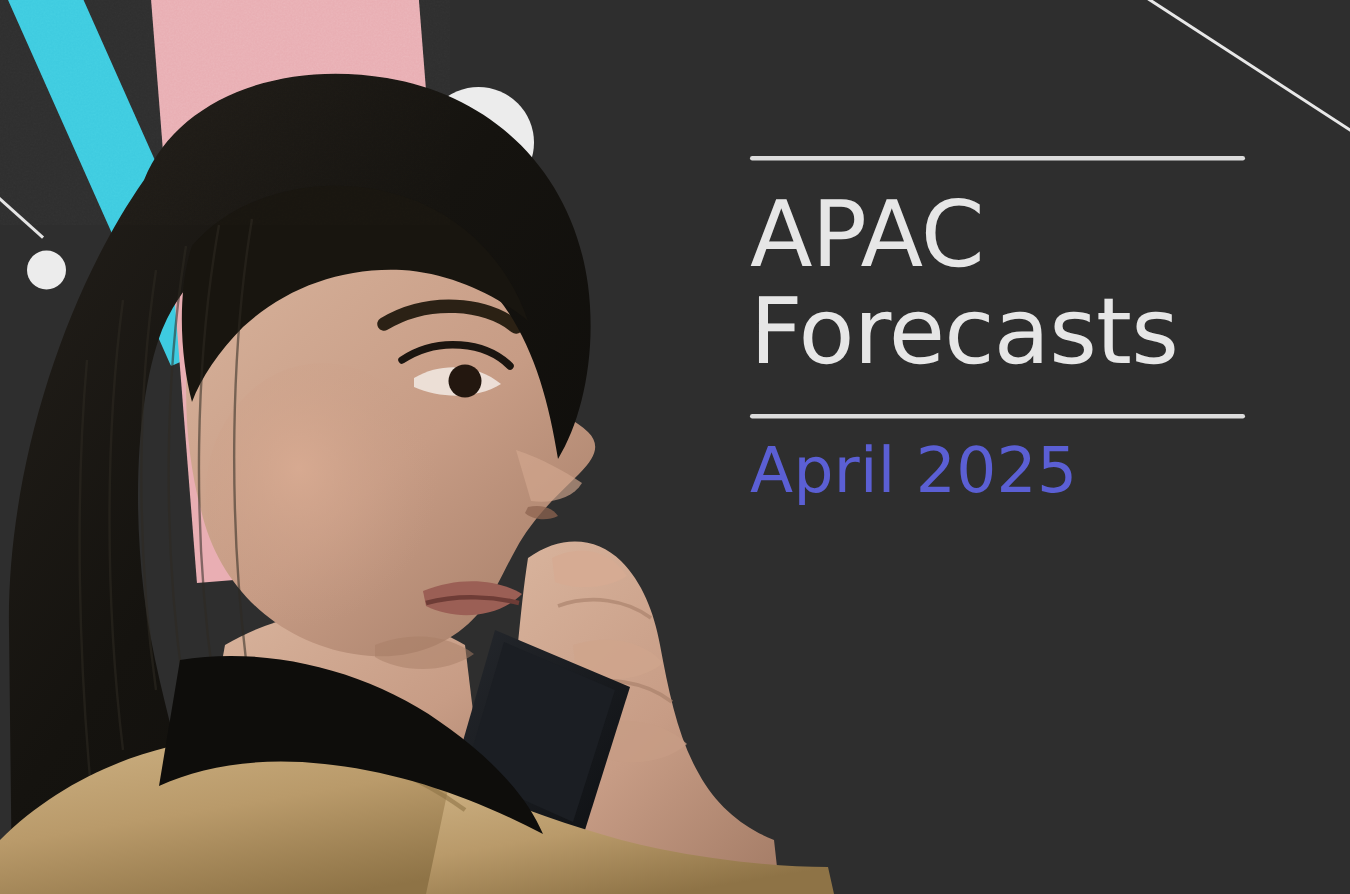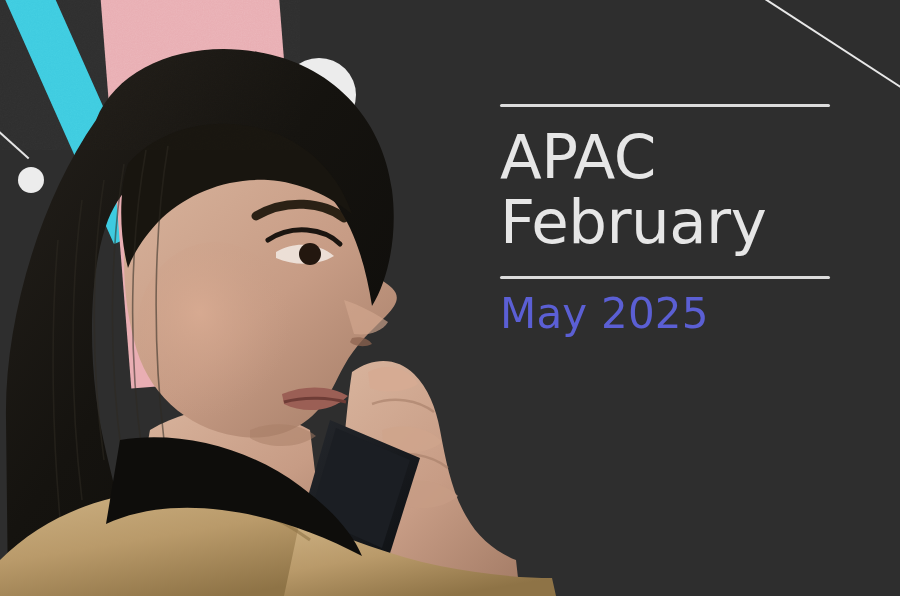--- a/index.html
+++ b/index.html
@@ -270,26 +270,26 @@
       <path d="M120,440 C180,430 250,448 300,486 C330,508 352,532 362,556
                C320,534 272,516 222,510 C176,504 136,510 106,524 Z" fill="#0e0d0b"></path>
     </svg>
   </div>
 
   <div class="textblock">
     <div class="rule"></div>
 
     <h1 class="title">
       <span class="tline">APAC</span>
-      <span class="tline">February</span>
+      <span class="tline">Forecasts</span>
     </h1>
 
     <div class="rule rule-lower"></div>
 
-    <div class="subtitle">May 2025</div>
+    <div class="subtitle">April 2025</div>
   </div>
 
   <svg class="grain" aria-hidden="true">
     <filter id="noiseFilter">
       <feTurbulence type="fractalNoise" baseFrequency="0.85" numOctaves="3" stitchTiles="stitch"></feTurbulence>
       <feColorMatrix type="saturate" values="0"></feColorMatrix>
     </filter>
     <rect width="100%" height="100%" filter="url(#noiseFilter)" opacity="0.32"></rect>
   </svg>
 

